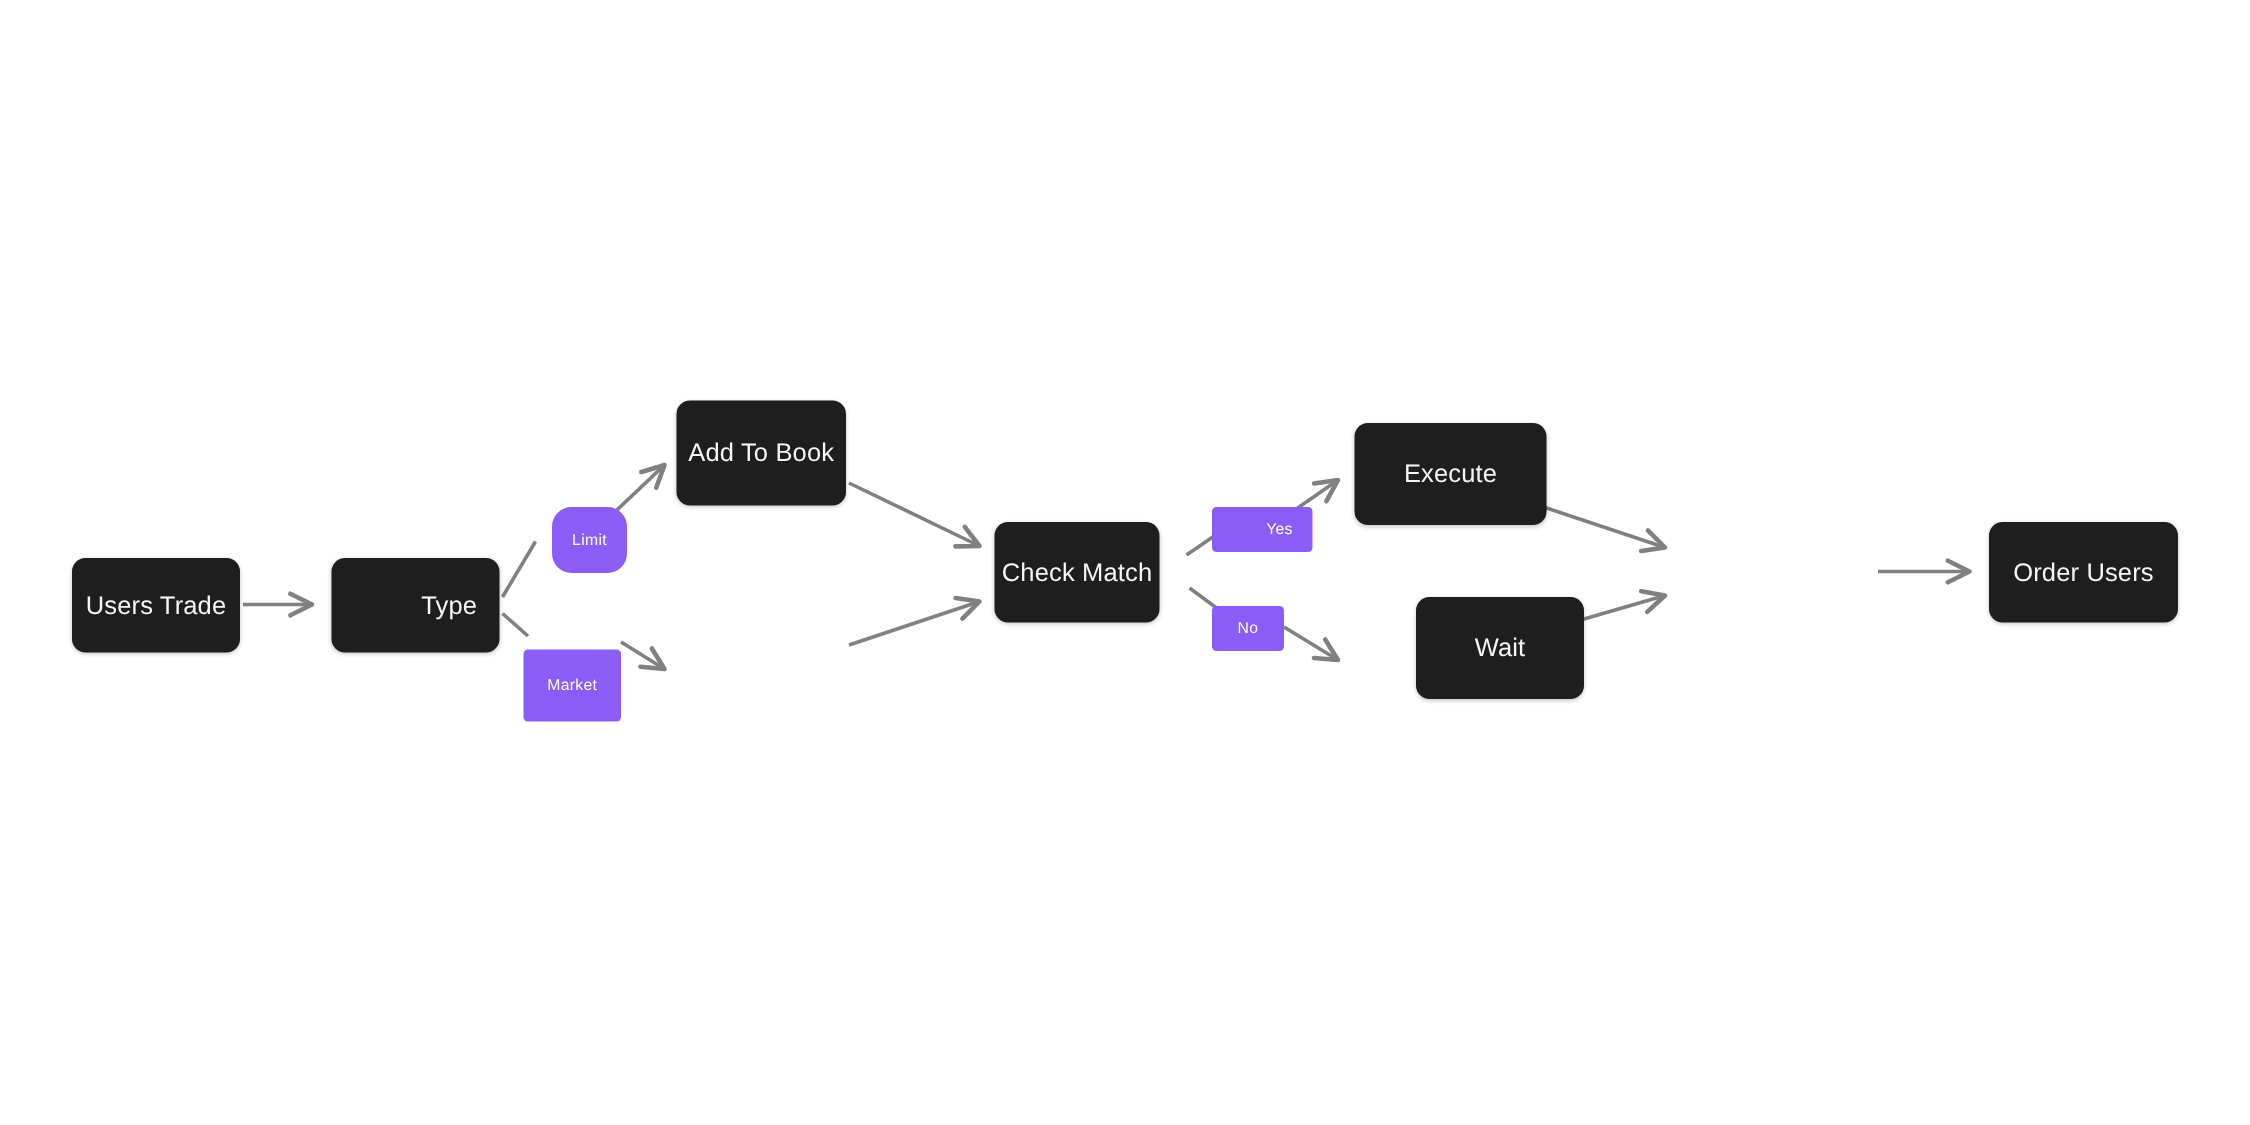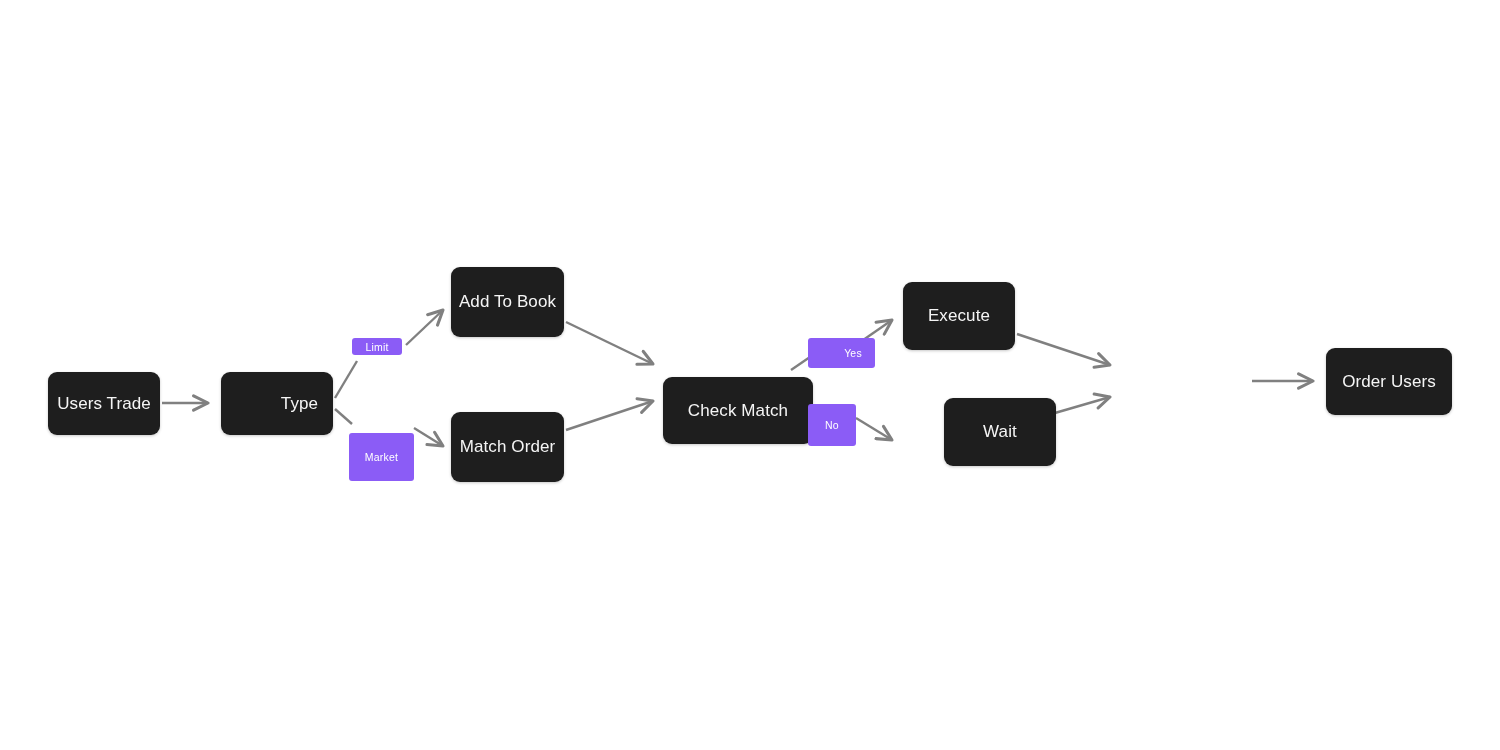--- a/index.html
+++ b/index.html
@@ -94,32 +94,31 @@
       <path d="M 1252 381 L 1313 381" marker-end="url(#arrow)"></path>
     </g>
   </svg>
 
   <div class="node" style="left:48px;  top:372px; width:112px; height:63px;">Users Trade</div>
 
   <div class="node" style="left:221px; top:372px; width:112px; height:63px;padding-left:45px;">Type</div>
 
   <div class="node" style="left:451px; top:267px; width:113px; height:70px;">Add To Book</div>
 
-  <div class="node" style="left:451px; top:412px; width:113px; height:70px;">Match Order</div>
 
-  <div class="node" style="left:663px; top:348px; width:150px; height:67px;margin-top:29px;">Check Match</div>
+  <div class="node" style="left:663px; top:348px; width:110px; height:67px;">Check Match</div>
 
-  <div class="node" style="left:903px; top:282px; width:112px; height:68px;">Execute</div>
+  <div class="node" style="left:903px; top:282px; width:128px; height:68px;">Execute</div>
 
   <div class="node" style="left:903px; top:398px; width:112px; height:68px;margin-left:41px;">Wait</div>
 
 
   <div class="node" style="left:1326px; top:348px; width:126px; height:67px;">Order Users</div>
 
-  <div class="edge-label" style="left:352px; top:338px; width:50px; height:17px;">Limit</div>
+  <div class="edge-label" style="left:368px; top:338px; width:50px; height:44px;border-radius:13px;">Limit</div>
 
   <div class="edge-label" style="left:349px; top:416px; width:65px; height:48px;margin-top:17px;">Market</div>
 
   <div class="edge-label" style="left:808px; top:338px; width:67px; height:30px;padding-left:23px;">Yes</div>
 
-  <div class="edge-label" style="left:808px; top:404px; width:48px; height:42px;">No</div>
+  <div class="edge-label" style="left:808px; top:404px; width:48px; height:30px;">No</div>
 
 </div>
 
 </body></html>

